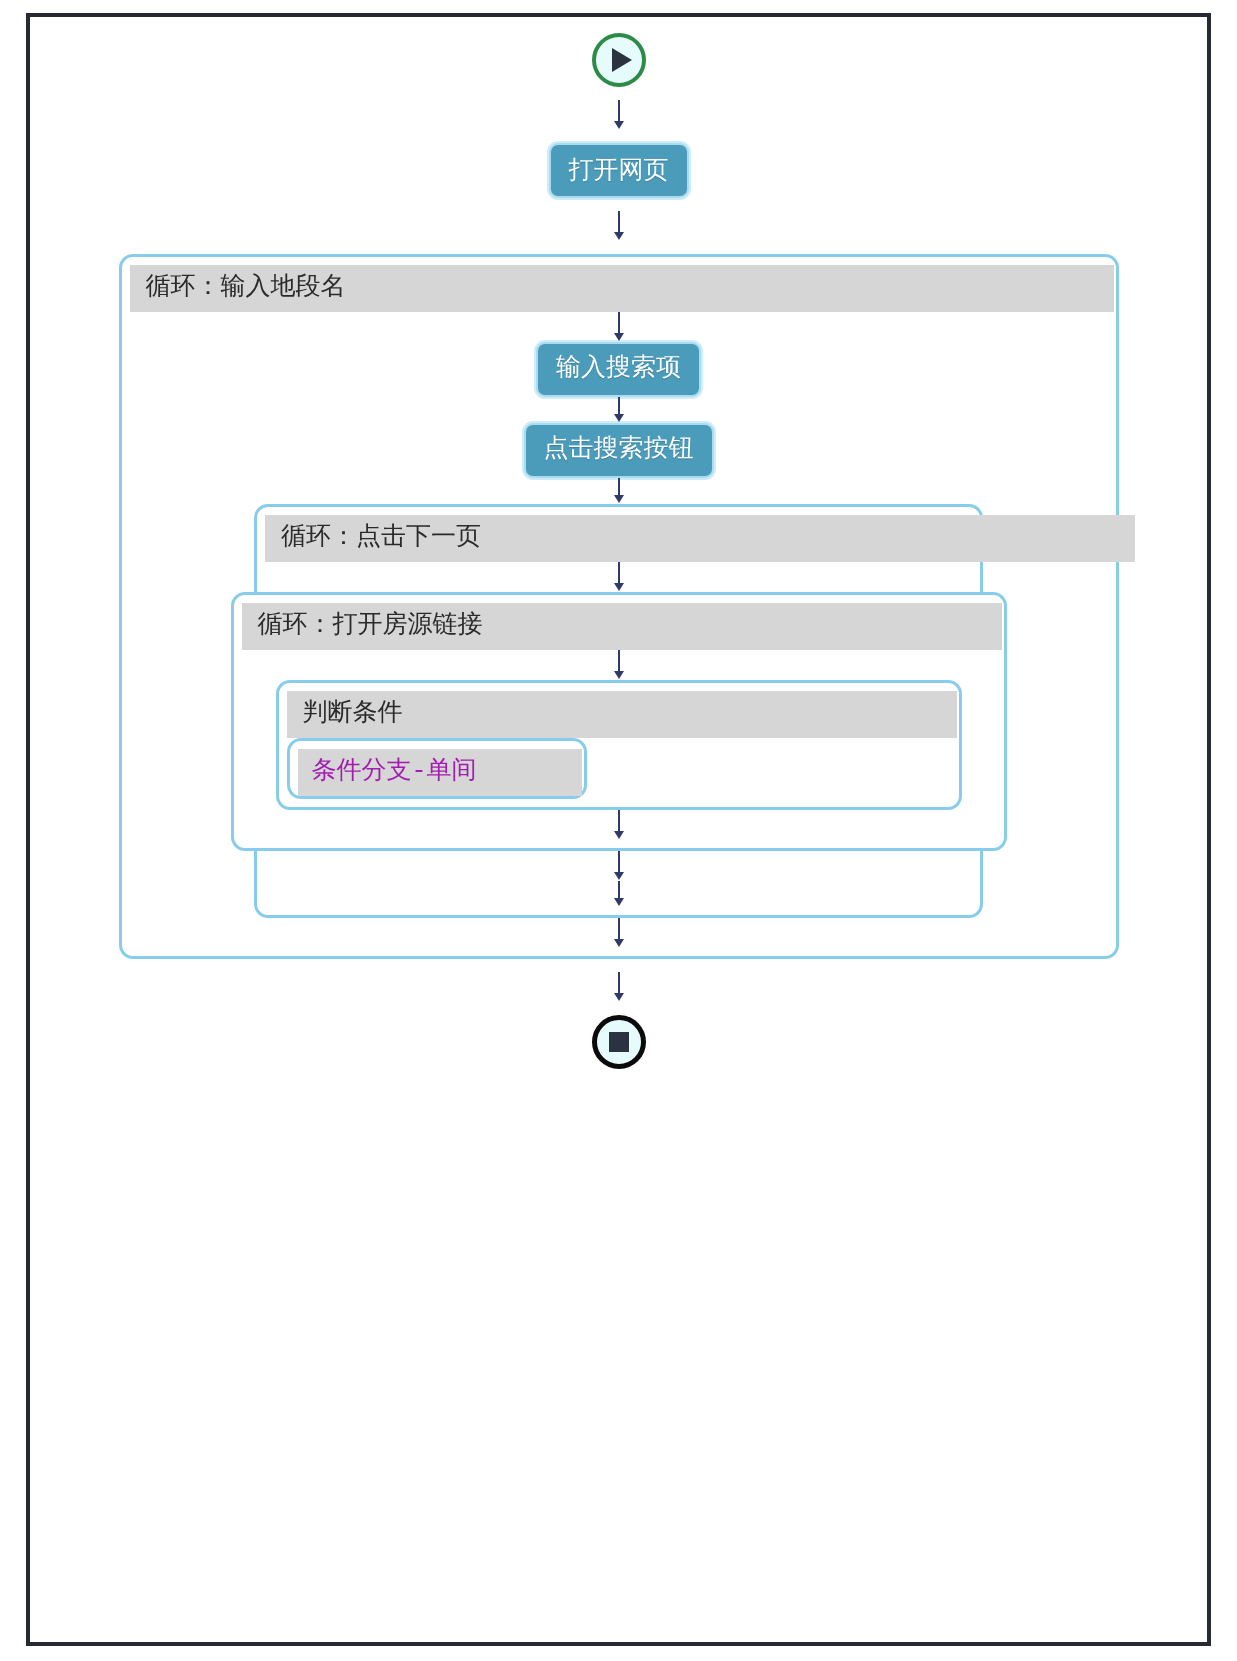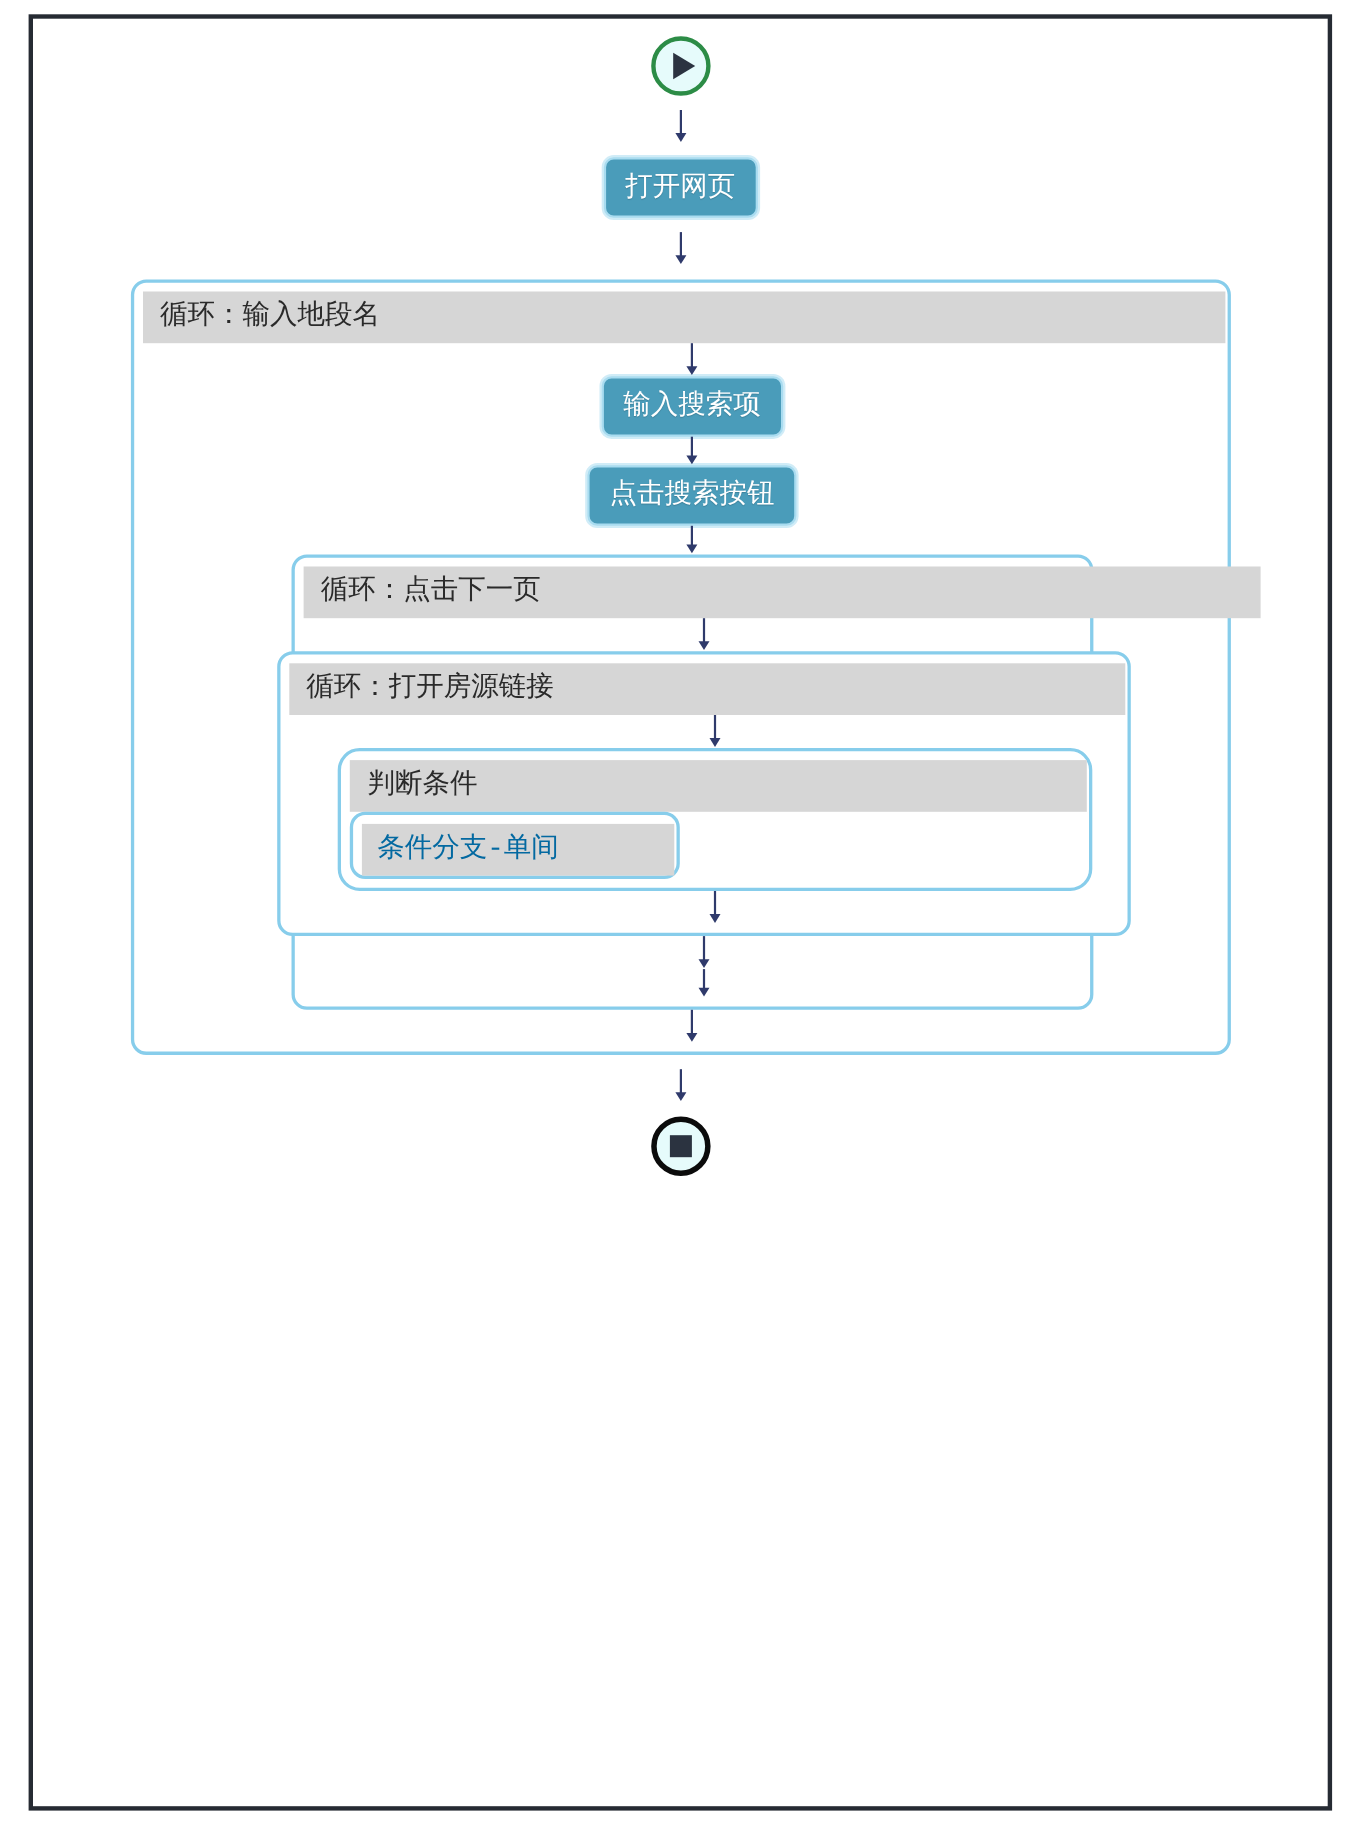--- a/index.html
+++ b/index.html
@@ -144,55 +144,54 @@
     line-height: 1;
     padding: 10px 0 12px 16px;
     margin: 8px 8px 0 8px;
     white-space: nowrap;
   }
   .block-body {
     display: flex;
     flex-direction: column;
     align-items: center;
     padding-bottom: 8px;
-    margin-left: 21px;
   }
 
   
   .loop-1  { width: 1000px; margin-top: 0; }
   .loop-1 > .block-title { width: 984px; box-sizing: border-box; }
 
   .loop-2  { width: 729px; }
   .loop-2 > .block-title { width: 870px; box-sizing: border-box; }
 
   .loop-3  { width: 776px; }
   .loop-3 > .block-title { width: 760px; box-sizing: border-box; }
 
-  .cond    { width: 686px; border-radius: 20px; }
+  .cond    { width: 686px; }
   .cond > .block-title { width: 670px; box-sizing: border-box; }
 
   
   .branch-row {
     display: flex;
     flex-direction: row;
     align-items: flex-end;
     justify-content: flex-start;
     width: 100%;
     padding: 0 8px 8px 8px;
     box-sizing: border-box;
   }
   .branch {
     border: 3px solid #87cdeb;
     border-radius: 14px;
     background: #ffffff;
     box-sizing: border-box;
   }
   .branch-title {
     background: #d6d6d6;
-    color: #0369a1;
+    color: #a21caf;
     font-size: 25px;
     line-height: 1;
     padding: 10px 0 12px 14px;
     margin: 8px 8px 0 8px;
     white-space: nowrap;
     box-sizing: border-box;
   }
   .branch-body {
     display: flex;
     flex-direction: column;

